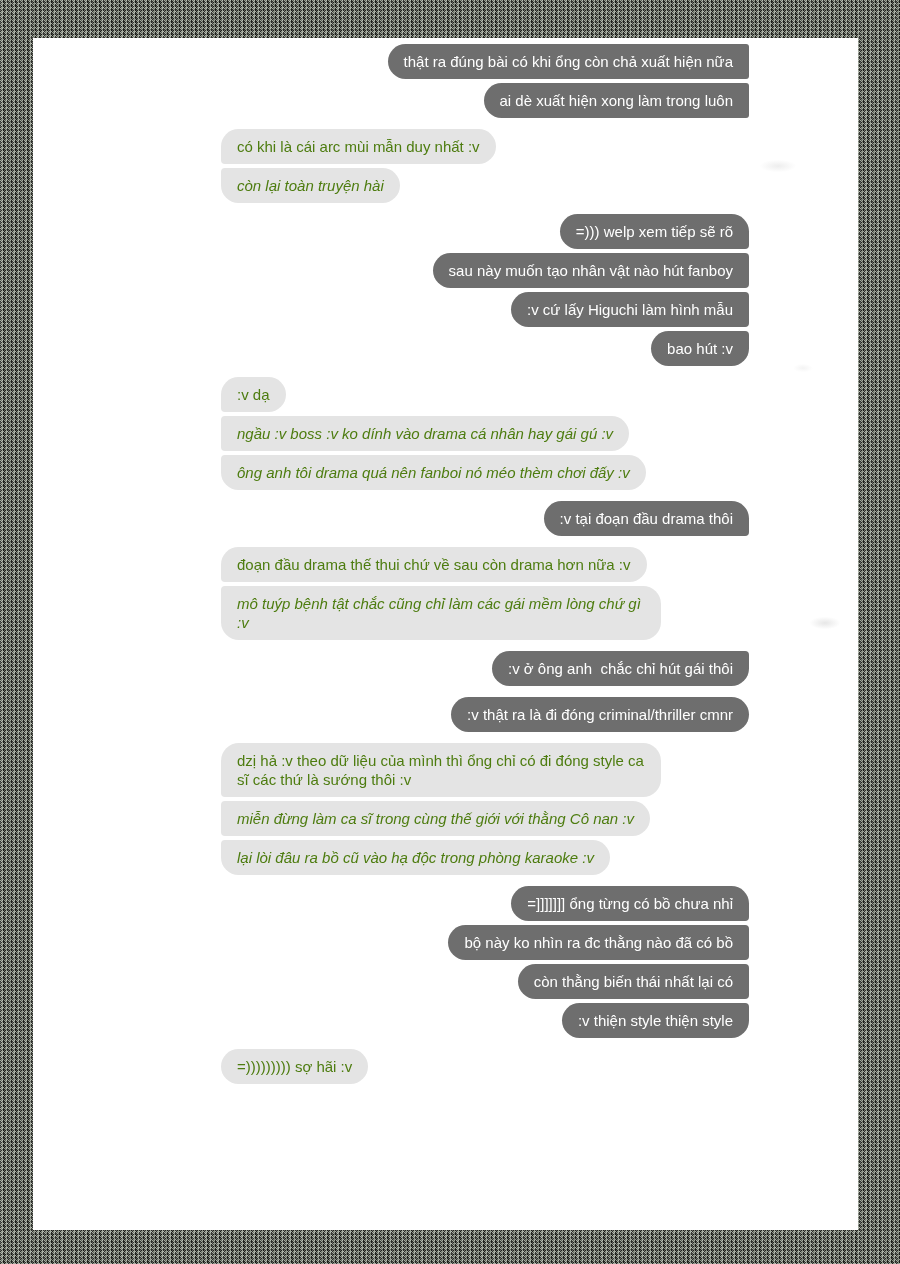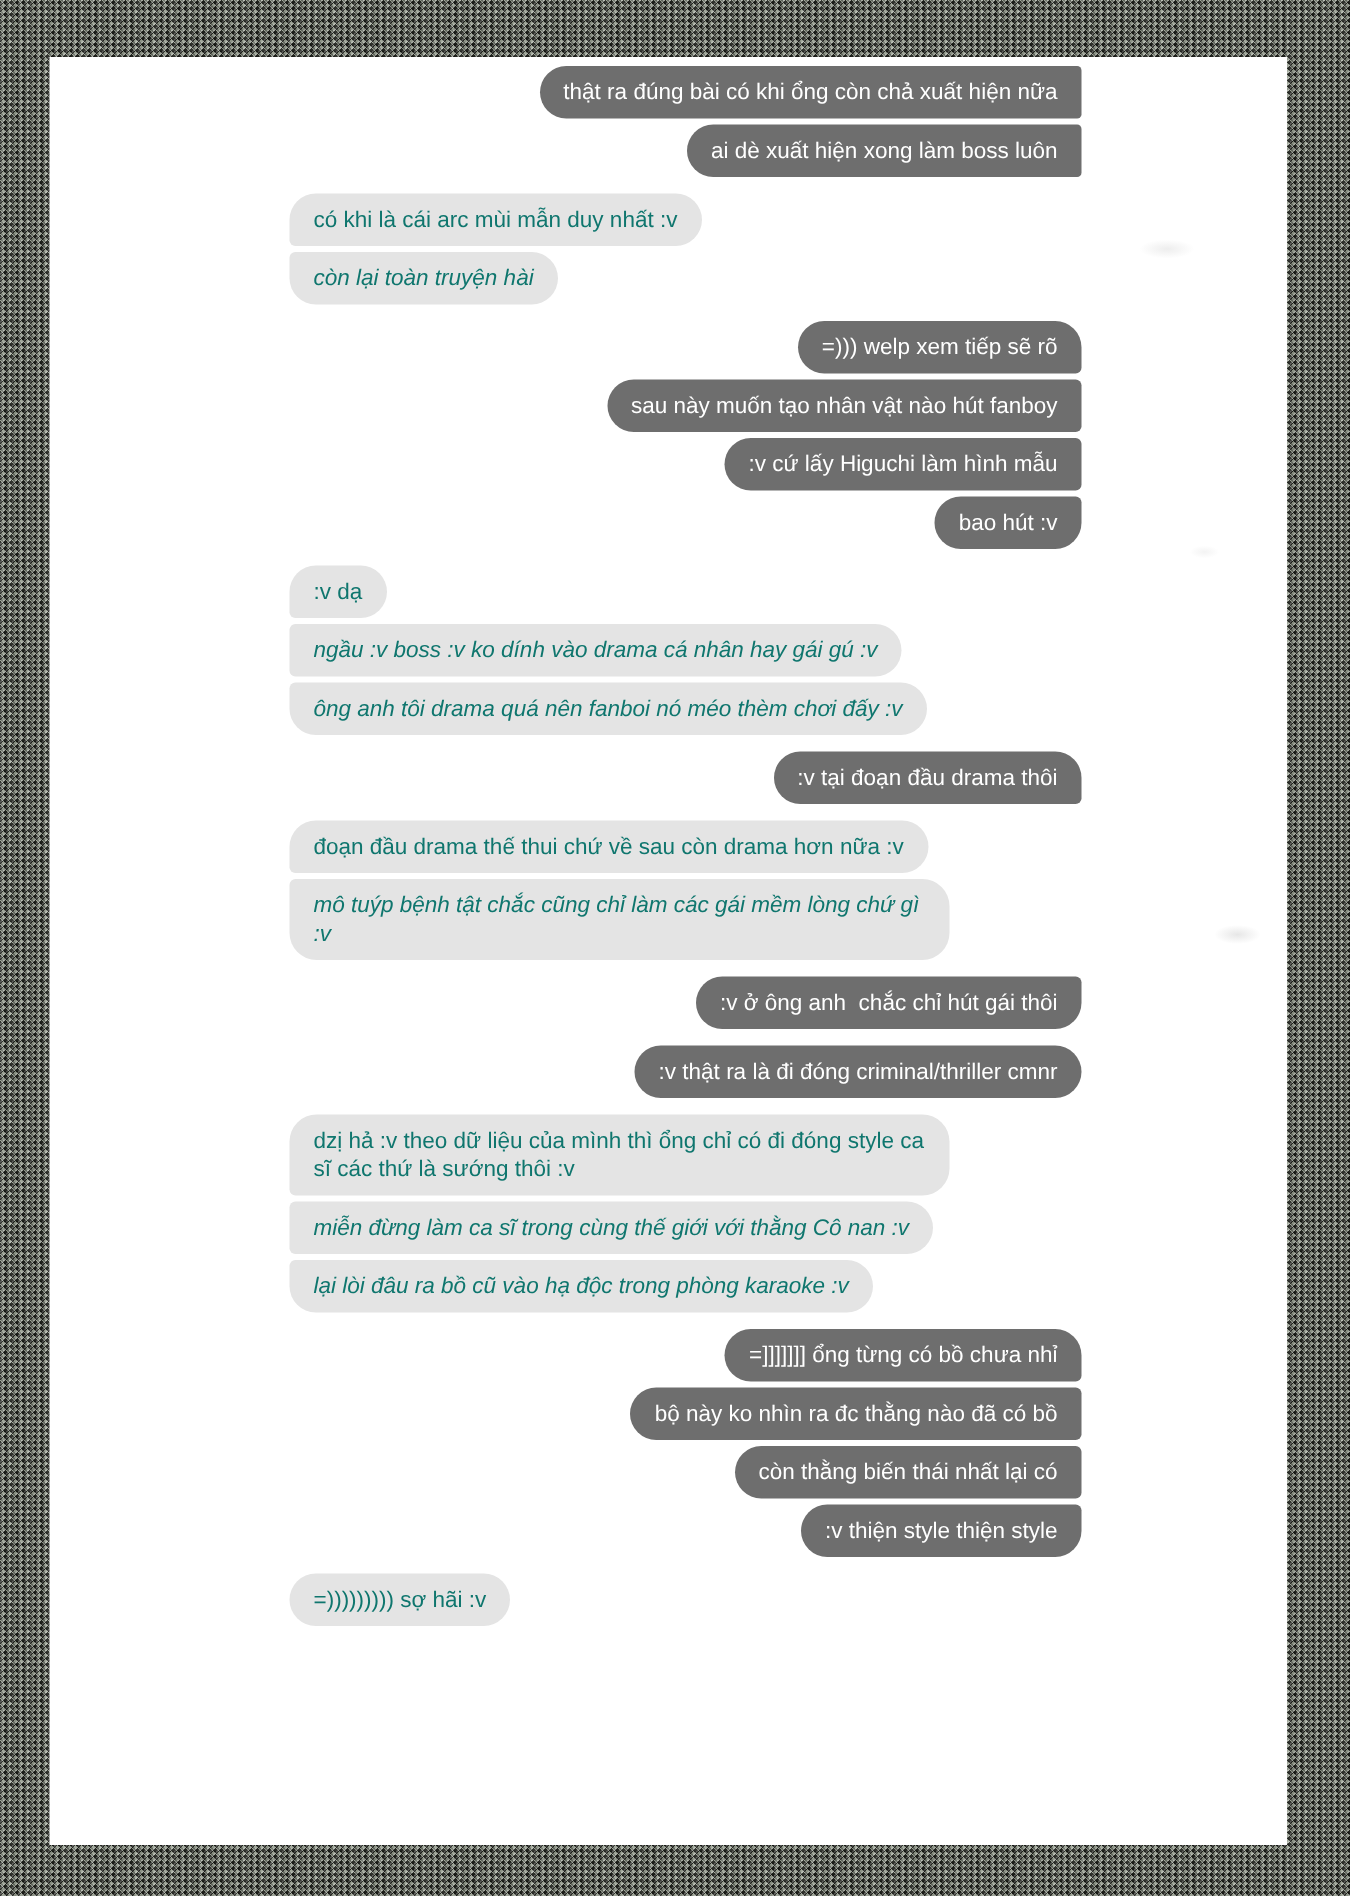--- a/index.html
+++ b/index.html
@@ -24,59 +24,59 @@
     background-image:
       radial-gradient(ellipse 22px 9px at 792px 585px, rgba(120,120,120,.18), rgba(120,120,120,0) 70%),
       radial-gradient(ellipse 26px 9px at 745px 128px, rgba(130,130,130,.14), rgba(130,130,130,0) 70%),
       radial-gradient(ellipse 14px 6px at 770px 330px, rgba(140,140,140,.10), rgba(140,140,140,0) 70%);
     overflow:hidden;
   }
   .chat{
     box-sizing:border-box;
     width:100%; height:100%;
     padding:6px 137px 4px 160px;
-    display:flex; flex-direction:column;
+    display:flex; flex-direction:column;margin-left:28px;
   }
   .group{ display:flex; flex-direction:column; margin-bottom:11px; }
   .group:last-child{ margin-bottom:0; }
   .group.left{ align-items:flex-start; }
   .group.right{ align-items:flex-end; }
   .bubble{
     box-sizing:border-box;
     max-width:440px;
     padding:8px 16px;
     margin-bottom:4px;
     font-family:"Liberation Sans", sans-serif;
     font-size:15px; line-height:19px;
     white-space:pre-wrap;
     border-radius:18px;
   }
   .bubble:last-child{ margin-bottom:0; }
   .group.right .bubble{ background:#6e6e6e; color:#ffffff; max-width:390px; text-align:left; }
-  .group.left  .bubble{ background:#e4e4e4; color:#0f766e; }
+  .group.left  .bubble{ background:#e4e4e4; color:#4d7c0f; }
   
   .group.right .bubble.c-first { border-radius:18px 18px 4px 18px; }
   .group.right .bubble.c-middle{ border-radius:18px 4px 4px 18px; }
   .group.right .bubble.c-last  { border-radius:18px 4px 18px 18px; }
   .group.right .bubble.c-single{ border-radius:18px; }
   .group.right .bubble.c-flat  { border-radius:18px 3px 3px 18px; }
   .group.left .bubble.c-first { border-radius:18px 18px 18px 4px; }
   .group.left .bubble.c-middle{ border-radius:4px 18px 18px 4px;font-style:italic; }
   .group.left .bubble.c-last  { border-radius:4px 18px 18px 18px;font-style:italic; }
   .group.left .bubble.c-single{ border-radius:18px; }
 </style>
 </head>
 <body>
 
 <div class="canvas">
   <div class="page">
     <div class="chat">
         <div class="group right">
           <div class="bubble c-flat">thật ra đúng bài có khi ổng còn chả xuất hiện nữa</div>
-          <div class="bubble c-flat">ai dè xuất hiện xong làm boss luôn</div>
+          <div class="bubble c-flat">ai dè xuất hiện xong làm trong luôn</div>
         </div>
         <div class="group left">
           <div class="bubble c-first">có khi là cái arc mùi mẫn duy nhất :v</div>
           <div class="bubble c-last">còn lại toàn truyện hài</div>
         </div>
         <div class="group right">
           <div class="bubble c-first">=))) welp xem tiếp sẽ rõ</div>
           <div class="bubble c-middle">sau này muốn tạo nhân vật nào hút fanboy</div>
           <div class="bubble c-middle">:v cứ lấy Higuchi làm hình mẫu</div>
           <div class="bubble c-last">bao hút :v</div>

